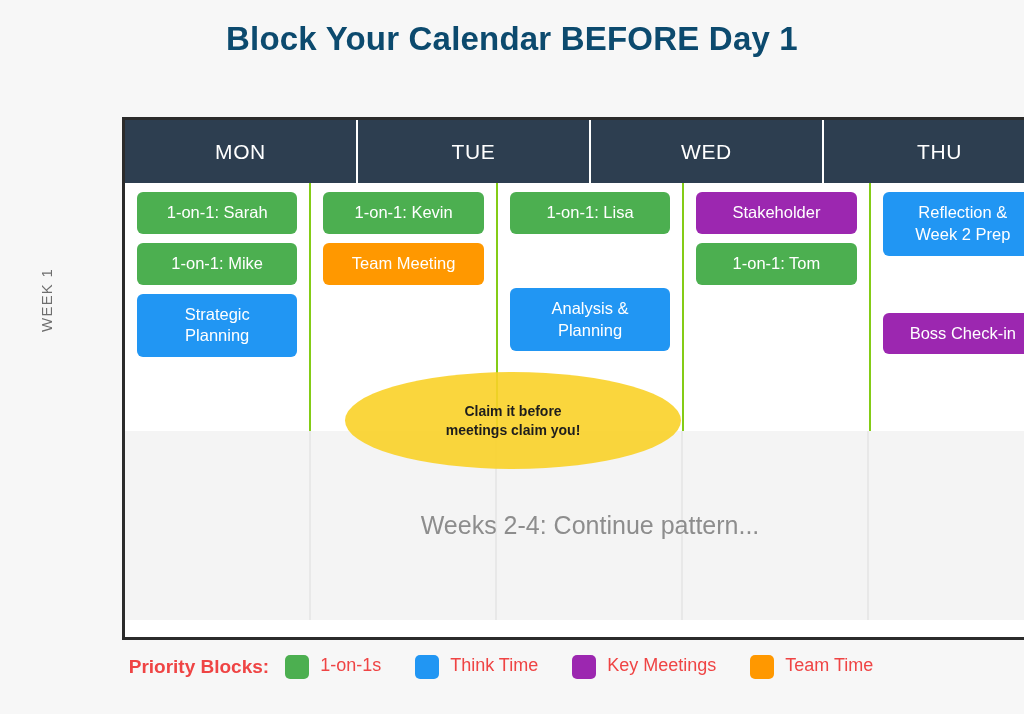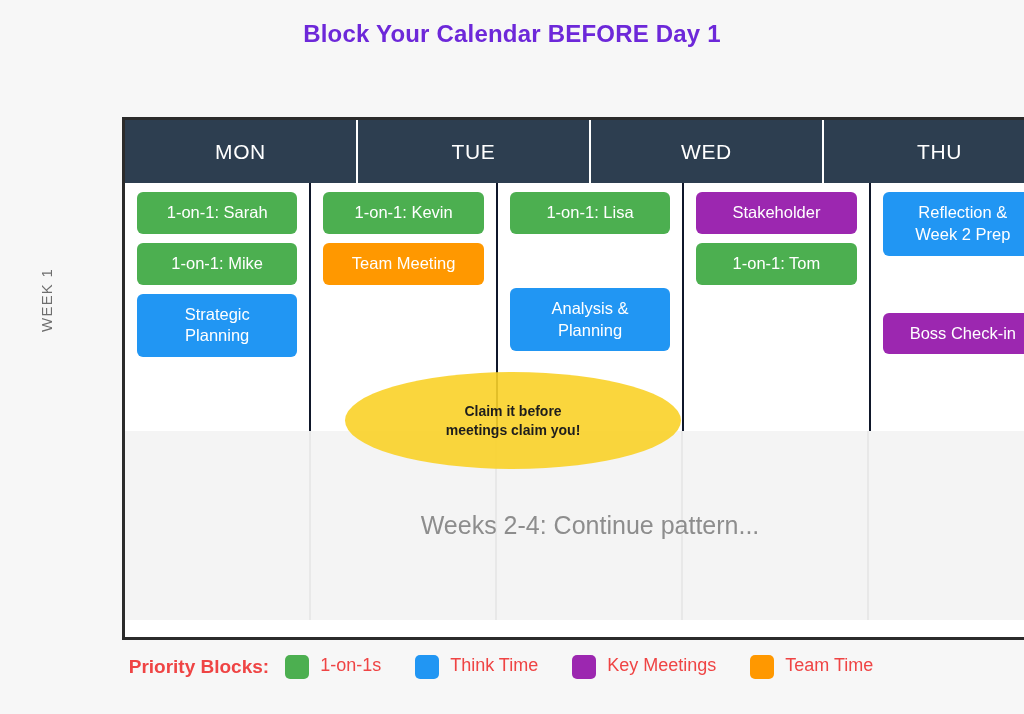--- a/index.html
+++ b/index.html
@@ -15,23 +15,23 @@
     position: relative;
   }
 
   
   #title {
     position: absolute;
     top: 20px;
     left: 0;
     width: 1024px;
     text-align: center;
-    font-size: 24px;
+    font-size: 33px;
     font-weight: bold;
-    color: #6d28d9;
+    color: #0c4a6e;
     letter-spacing: 0.2px;
   }
 
   
   #week-label {
     position: absolute;
     left: 16px;
     top: 240px;
     width: 60px;
     height: 120px;
@@ -80,21 +80,21 @@
   .day-header:last-child { border-right: none; }
 
   
   #week-body {
     display: flex;
     height: 248px;
     background: #ffffff;
   }
   .day-col {
     flex: 1 1 0;
-    border-right: 2px solid #0f172a;
+    border-right: 2px solid #84cc16;
     box-sizing: border-box;
     padding: 9px 12px 0 12px;
     display: flex;
     flex-direction: column;
     gap: 9px;
   }
   .day-col:last-child { border-right: none; }
 
   .event {
     border-radius: 6px;

